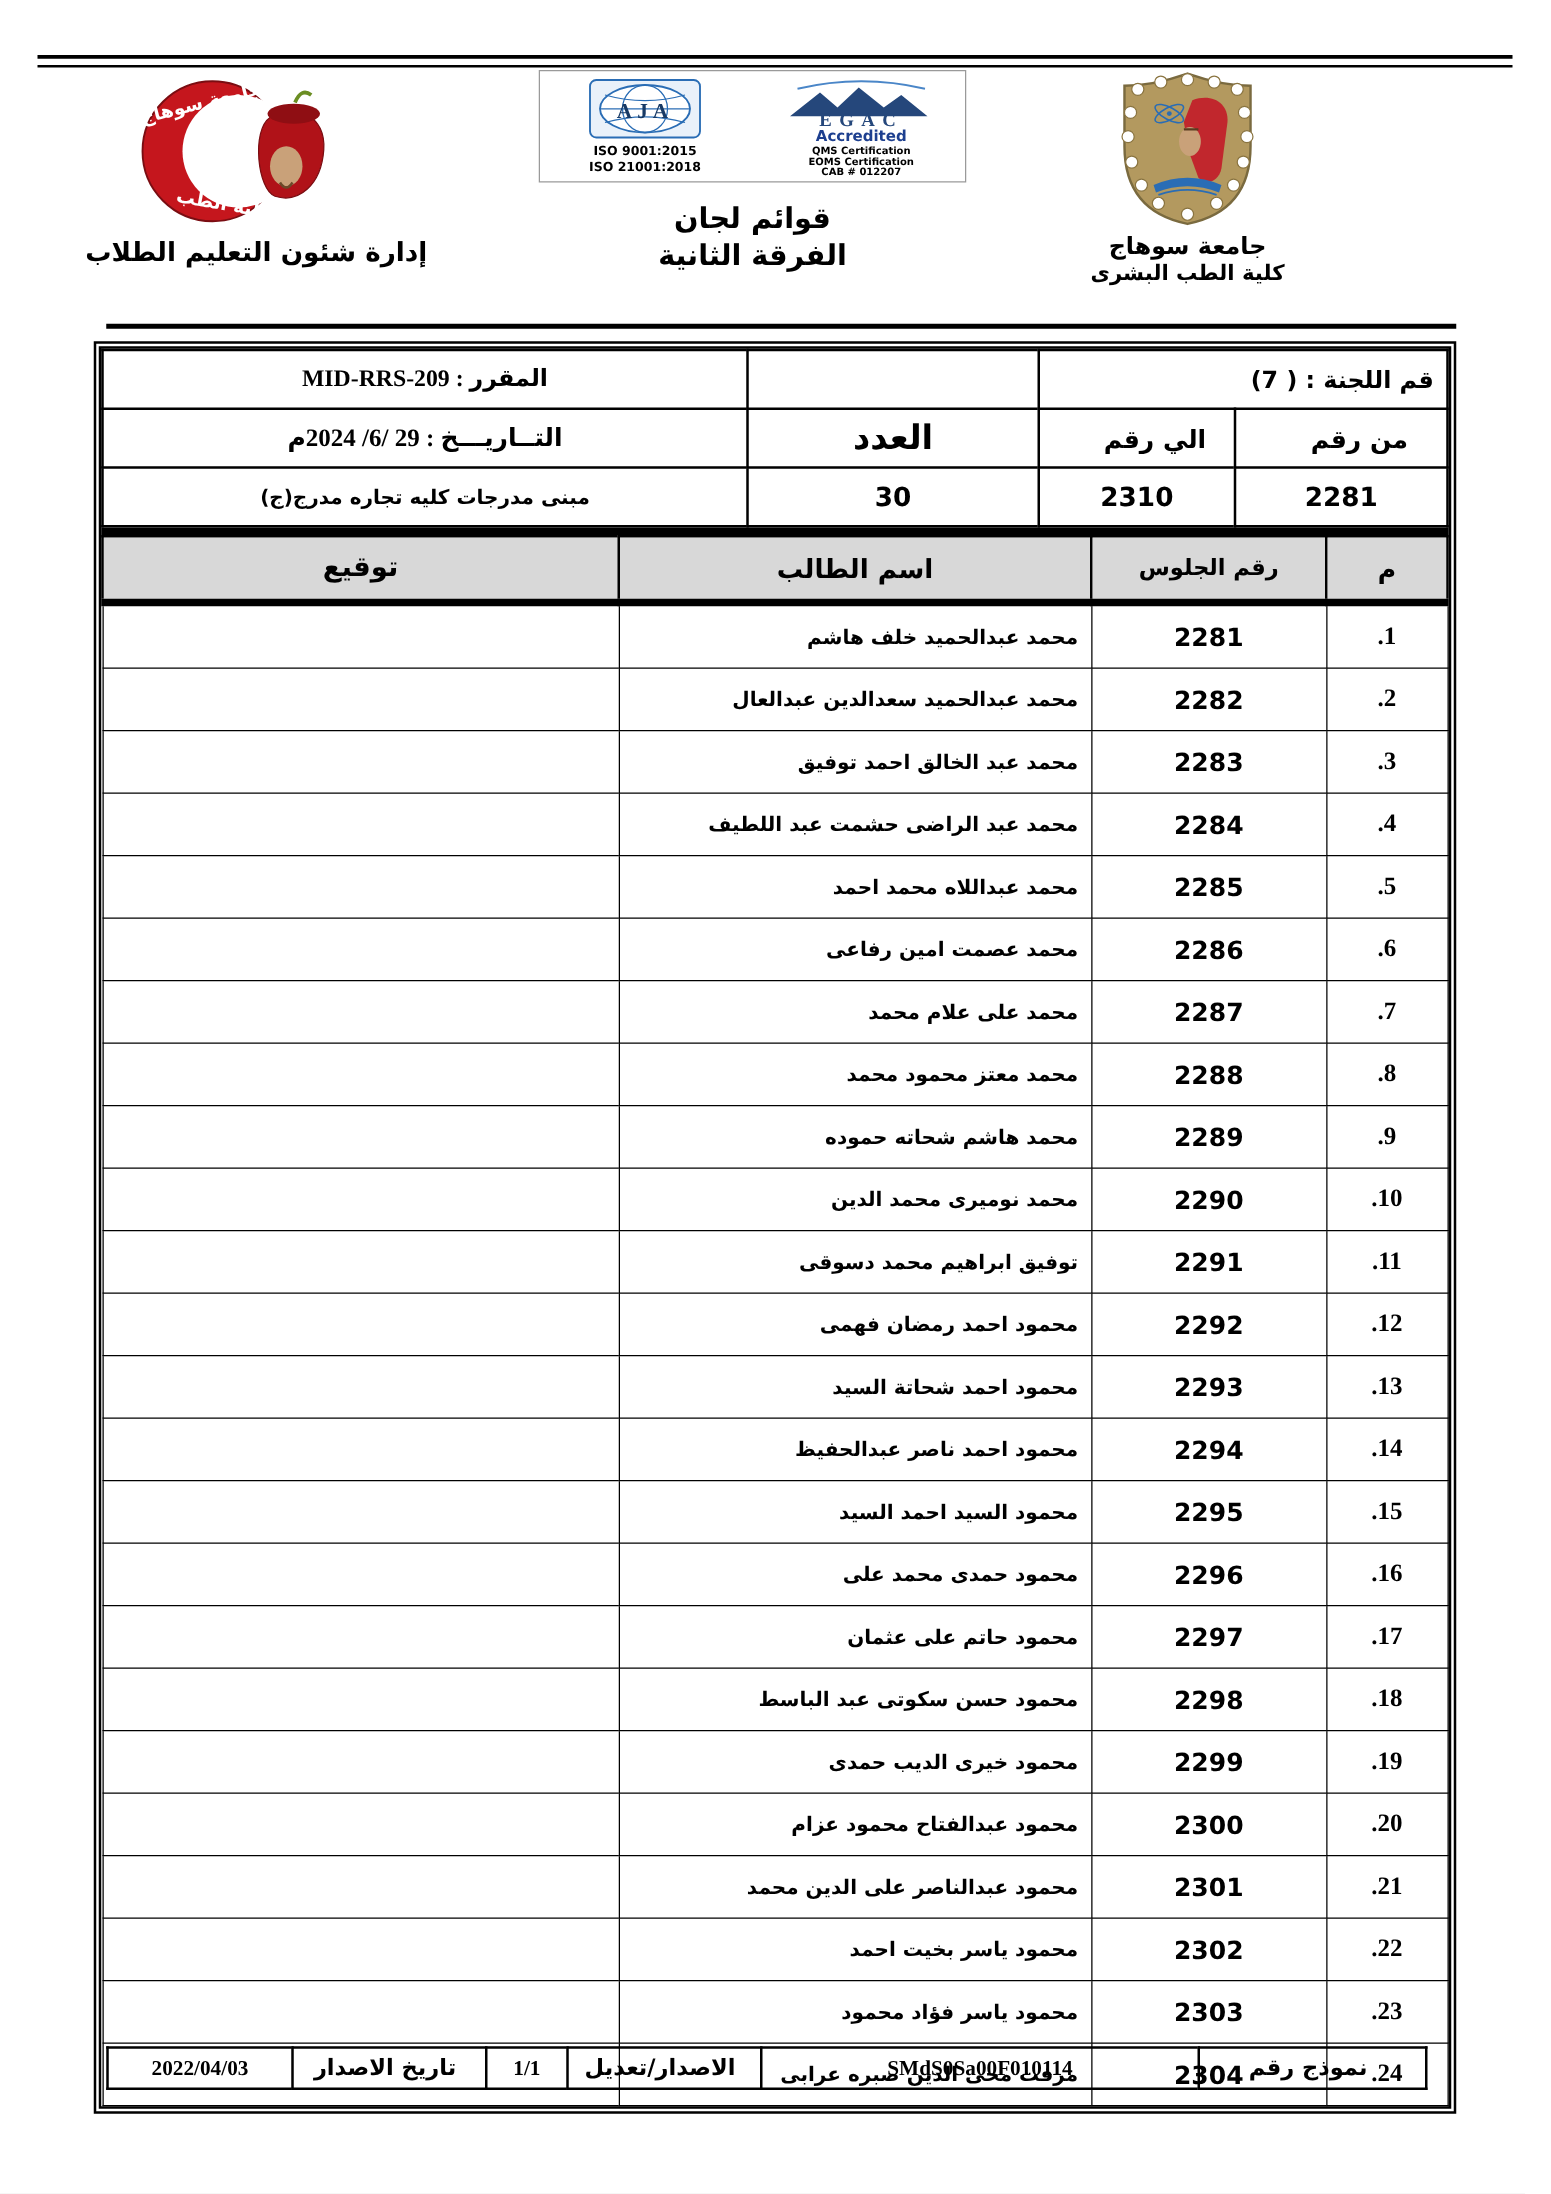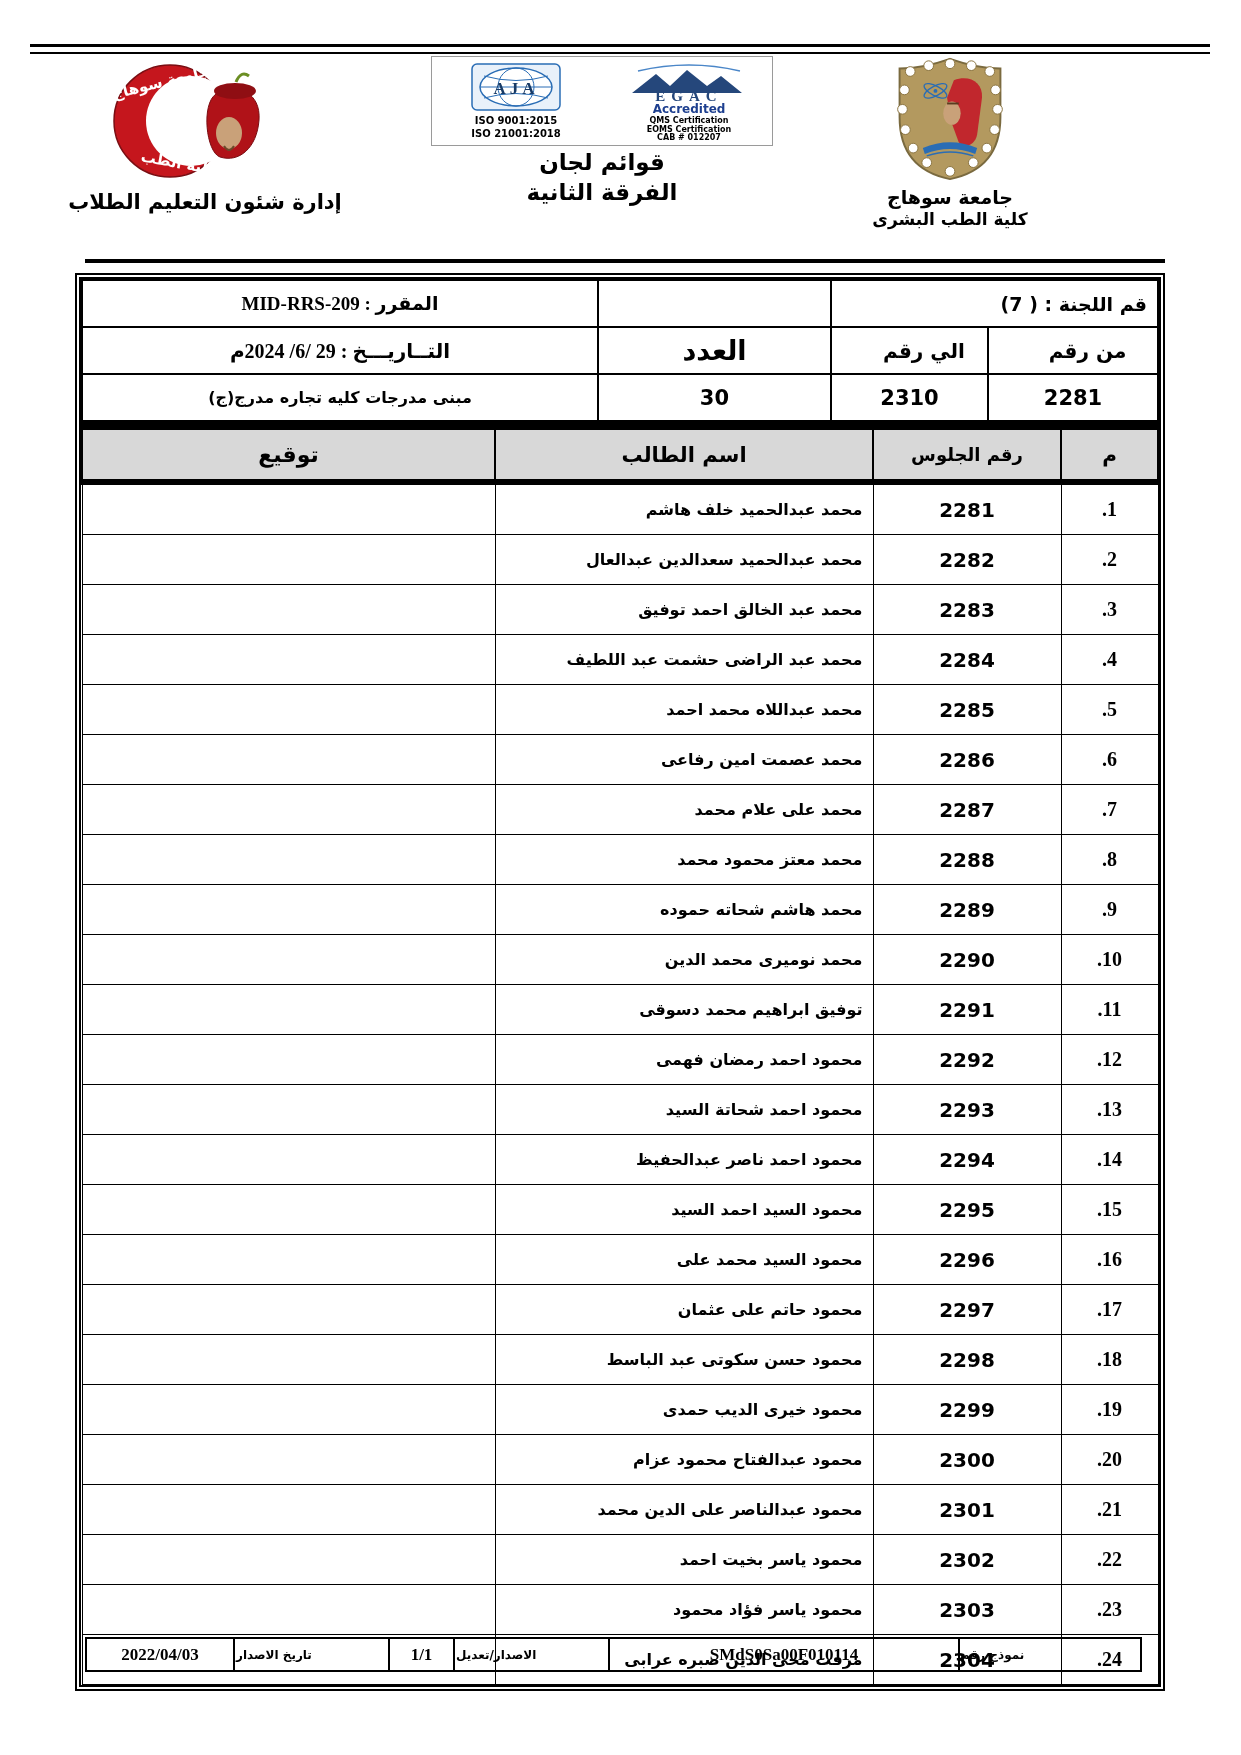--- a/index.html
+++ b/index.html
@@ -10,21 +10,21 @@
   }
   
   .top-rule{position:absolute;left:30px;top:44px;width:1180px;height:5px;
     border-top:3px solid #000;border-bottom:2px solid #000;}
   
   .hdr-left{position:absolute;left:60px;top:60px;width:290px;text-align:center;}
   .dept-label{margin-top:8px;font-size:21px;font-weight:bold;white-space:nowrap;}
   .hdr-center{position:absolute;left:418px;top:56px;width:368px;text-align:center;}
   .accred-box{width:336px;height:84px;margin:0 auto;border:1px solid #9a9a9a;
     display:flex;align-items:center;justify-content:space-between;background:#fff;padding:2px;}
-  .title-l1{margin-top:3px;font-size:23px;font-weight:bold;}
+  .title-l1{margin-top:16px;font-size:23px;font-weight:bold;}
   .title-l2{margin-top:4px;font-size:23px;font-weight:bold;}
   .title-l3{margin-top:6px;font-size:26px;font-weight:bold;
     font-family:"Liberation Serif","DejaVu Serif","DejaVu Sans",serif;}
   .hdr-right{position:absolute;left:842px;top:55px;width:216px;text-align:center;}
   .uni-name{margin-top:3px;font-size:19px;font-weight:bold;}
   .fac-name{margin-top:1px;font-size:17px;font-weight:bold;}
   
   .title-rule{position:absolute;left:85px;top:259px;width:1080px;height:4px;background:#000;}
   
   .main-wrap{position:absolute;left:75px;top:273px;width:1090px;border:6px double #000;
@@ -50,21 +50,21 @@
   .students-table td{height:47px;vertical-align:middle;border-width:1.5px;}
   .students-table tr:first-child td{border-top:2px solid #000;}
   .c-idx{text-align:center;font-weight:bold;font-size:20px;direction:ltr;
     font-family:"Liberation Serif","DejaVu Serif","DejaVu Sans",serif;}
   .c-seat{text-align:center;font-weight:bold;font-size:20px;}
   .c-name{text-align:right;font-weight:bold;font-size:16px;padding:0 10px;}
   .c-sig{}
   
   .footer-table{position:absolute;left:85px;top:1637px;width:1057px;}
   .footer-table td{border:2px solid #000;height:29px;vertical-align:middle;font-weight:bold;}
-  .f-label{font-size:12px;text-align:left;padding-right:8px;white-space:nowrap;}
+  .f-label{font-size:18px;text-align:center;padding-right:8px;white-space:nowrap;}
   .f-value{font-size:17px;text-align:center;
     font-family:"Liberation Serif","DejaVu Serif","DejaVu Sans",serif;}
   
   .svg-logo{display:block;margin:0 auto;}
 </style>
 </head>
 <body>
 
 <div class="page">
 
@@ -284,21 +284,21 @@
     </tr>
           <tr>
       <td class="c-idx">.15</td>
       <td class="c-seat">2295</td>
       <td class="c-name">محمود السيد احمد السيد</td>
       <td class="c-sig"></td>
     </tr>
           <tr>
       <td class="c-idx">.16</td>
       <td class="c-seat">2296</td>
-      <td class="c-name">محمود السيد محمد على</td>
+      <td class="c-name">محمود حمدى محمد على</td>
       <td class="c-sig"></td>
     </tr>
           <tr>
       <td class="c-idx">.17</td>
       <td class="c-seat">2297</td>
       <td class="c-name">محمود حاتم على عثمان</td>
       <td class="c-sig"></td>
     </tr>
           <tr>
       <td class="c-idx">.18</td>

